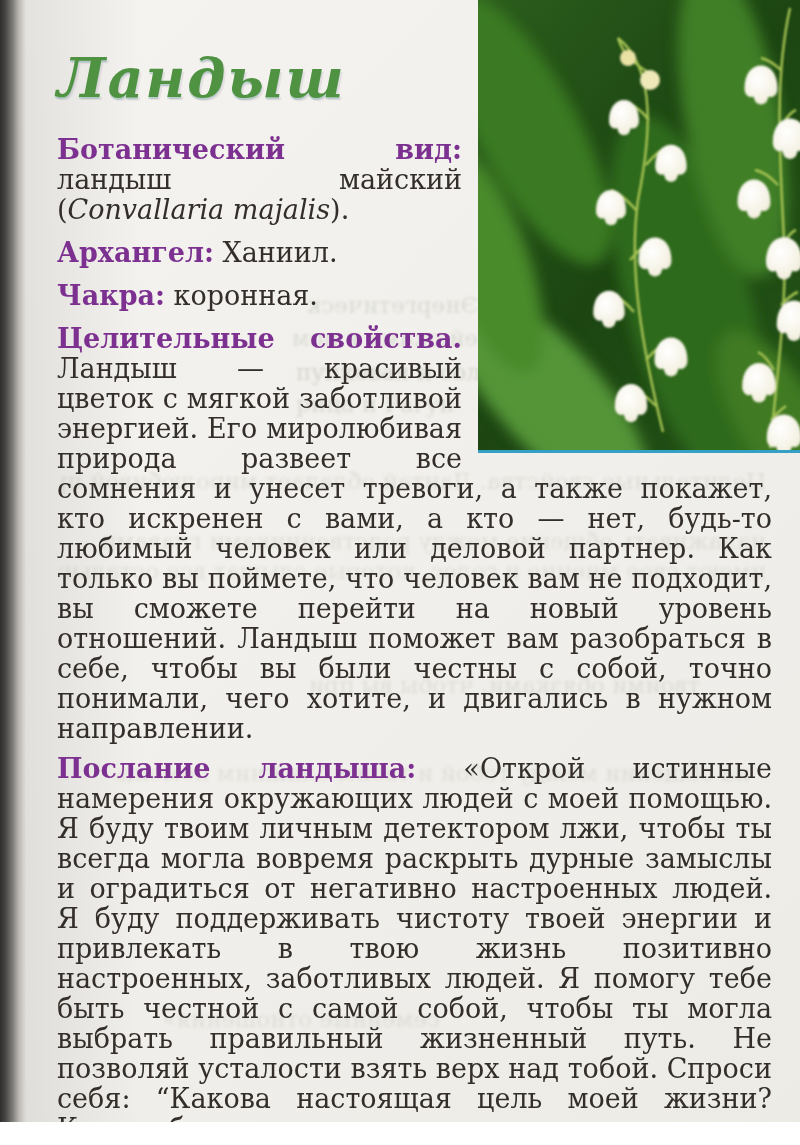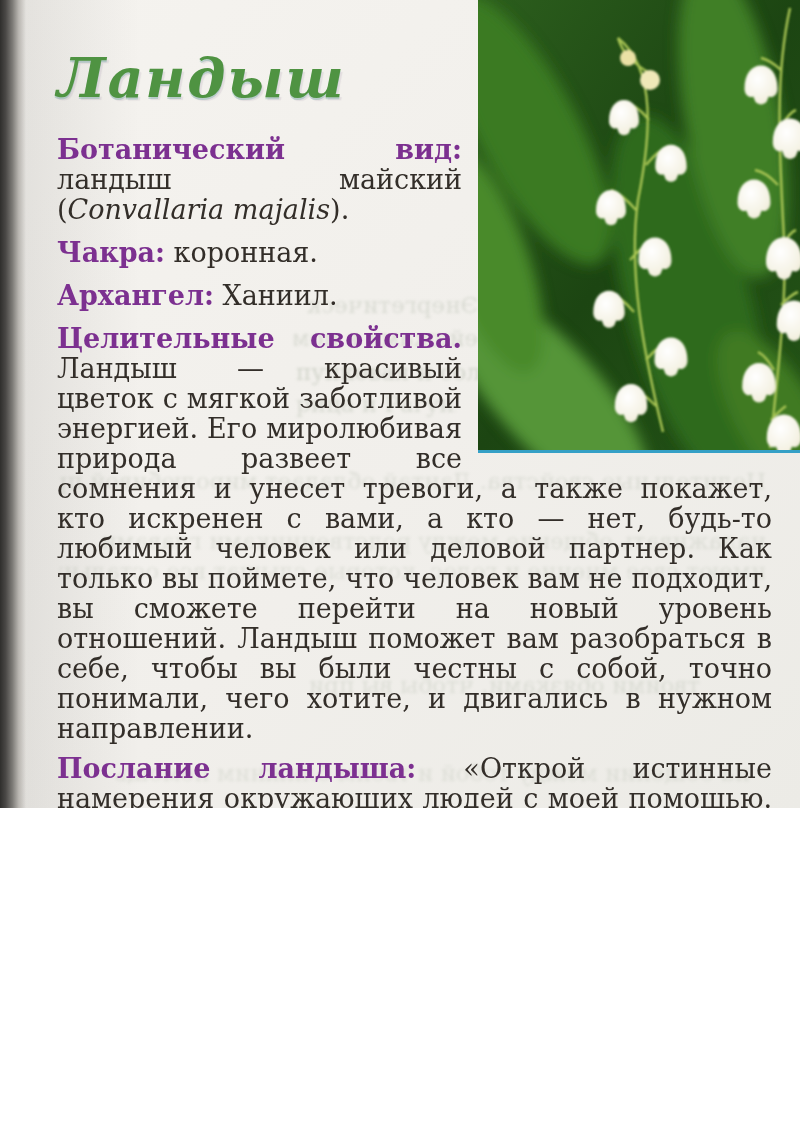--- a/index.html
+++ b/index.html
@@ -1,18 +1,18 @@
 <!DOCTYPE html>
 <html lang="ru"><head>
 <meta charset="utf-8">
 <style>
   html,body{margin:0;padding:0;}
   .canvas{
     position:relative;
-    width:800px;height:808px;
+    width:800px;height:1122px;
     background:linear-gradient(135deg,#f5f3ef 0%,#f1efeb 55%,#ecebe6 100%);
     overflow:hidden;
     font-family:"DejaVu Serif",serif;
   }
   
   .spine{
     position:absolute;left:0;top:0;width:26px;height:100%;
     background:linear-gradient(to right,#2f2e2c 0%,#4a4846 22%,#7d7b77 48%,#b9b6b1 72%,rgba(241,239,235,0) 100%);
     z-index:3;
   }
@@ -172,23 +172,23 @@
           </g>
         </g>
       </svg>
     </div>
 
     <h1 class="title">Ландыш</h1>
 
     <p class="sec"><span class="lbl">Ботанический вид:</span><span> ландыш майский (</span><span class="latin">Convallaria majalis</span><span>).</span></p>
 
 
+    <p class="sec"><span class="lbl">Архангел:</span><span> Ханиил.</span></p>
+
     <p class="sec"><span class="lbl">Чакра:</span><span> коронная.</span></p>
-
-    <p class="sec"><span class="lbl">Архангел:</span><span> Ханиил.</span></p>
 
     <p class="sec healing"><span class="lbl">Целительные свойства.</span><span> Ландыш — красивый цветок с мягкой заботливой энергией. Его миролюбивая природа развеет все сомнения и унесет тревоги, а также покажет, кто искренен с вами, а кто — нет, будь-то любимый человек или деловой партнер. Как только вы поймете, что человек вам не подходит, вы сможете перейти на новый уровень отношений. Ландыш поможет вам разобраться в себе, чтобы вы были честны с собой, точно понимали, чего хотите, и двигались в нужном направлении.</span></p>
 
     <p class="sec"><span class="lbl">Послание ландыша:</span><span> «Открой истинные намерения окружающих людей с моей помощью. Я буду твоим личным детектором лжи, чтобы ты всегда могла вовремя раскрыть дурные замыслы и оградиться от негативно настроенных людей. Я буду поддерживать чистоту твоей энергии и привлекать в твою жизнь позитивно настроенных, заботливых людей. Я помогу тебе быть честной с самой собой, чтобы ты могла выбрать правильный жизненный путь. Не позволяй усталости взять верх над тобой. Спроси себя: “Какова настоящая цель моей жизни? Какие божественные предзнаменования я не замечаю? От каких возможностей отказываюсь?” Я помогу тебе найти ответы на все эти вопросы».</span></p>
 
   </div>
 
   <div class="spine"></div>
   <div class="page-shade"></div>
 </div>

